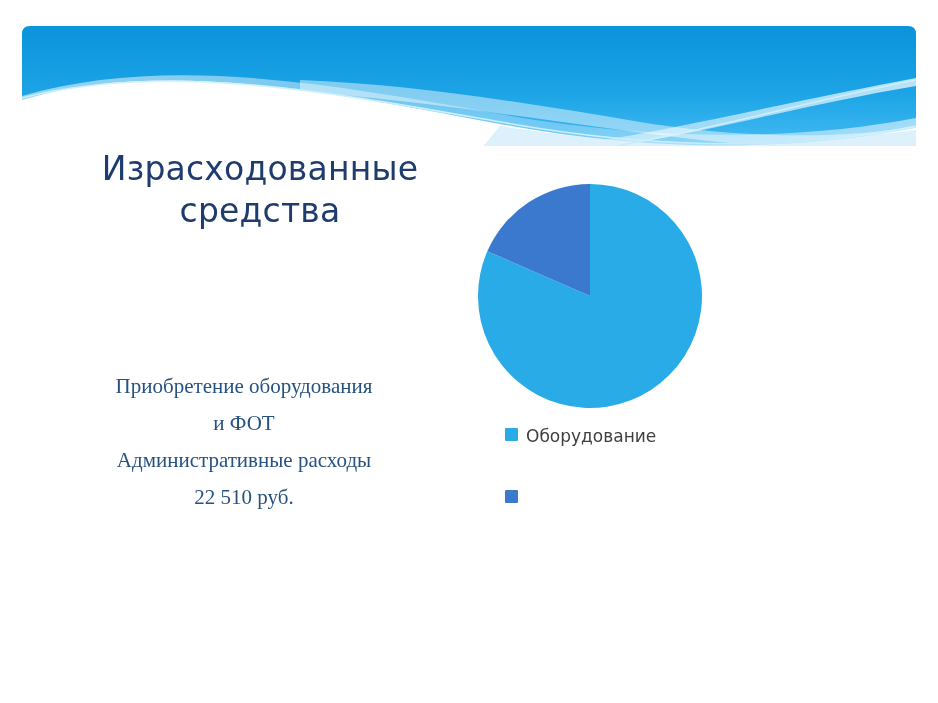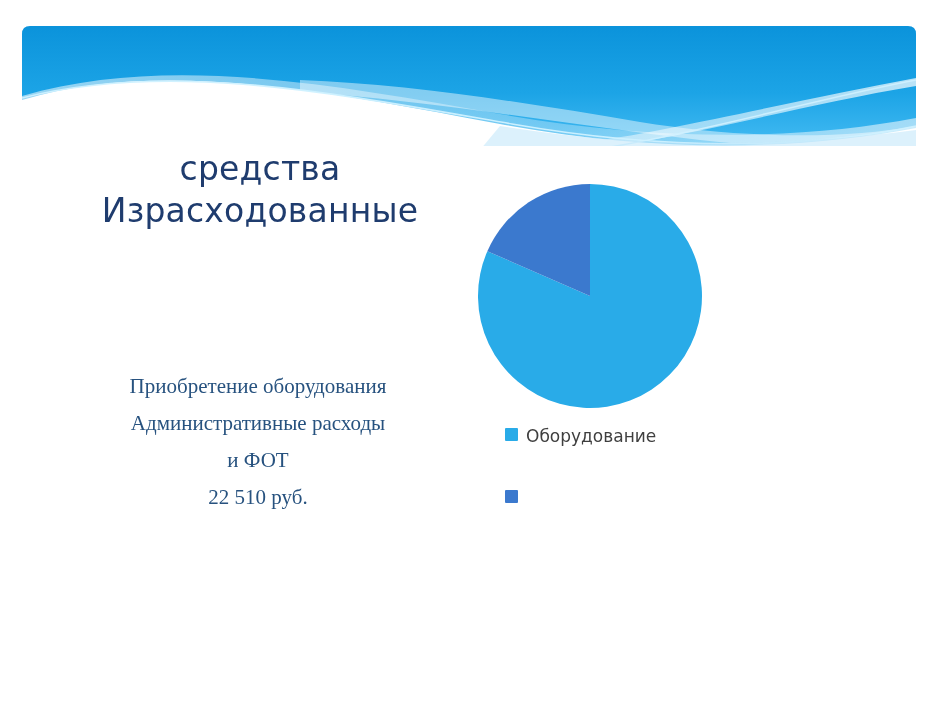--- a/index.html
+++ b/index.html
@@ -44,21 +44,21 @@
     line-height: 42px;
     font-weight: 400;
     color: #1F3C6E;
     letter-spacing: 0.2px;
     white-space: nowrap;
   }
 
   
   .body-block {
     position: absolute;
-    left: 56px;
+    left: 42px;
     top: 368px;
     width: 404px;
     text-align: center;
   }
   .body-line {
     font-family: "Liberation Serif", serif;
     font-size: 21px;
     line-height: 37px;
     color: #27527F;
     white-space: nowrap;
@@ -152,28 +152,28 @@
         <path d="M22,98 C170,60 340,94 512,124 C672,152 812,148 916,126" fill="none" stroke="#CFF1FF" stroke-width="1.6" opacity="0.95"></path>
 
         <path d="M916,80 C812,100 720,128 616,146 C536,160 452,160 370,150" fill="none" stroke="#CFF1FF" stroke-width="1.6" opacity="0.9"></path>
 
         <path d="M500,126 C620,146 760,150 916,130 L916,150 L480,150 Z" fill="#BFE6FA" opacity="0.55"></path>
       </g>
     </svg>
   </div>
 
   <div class="title-block">
+    <div class="title-line">Израсходованные</div>
     <div class="title-line">средства</div>
-    <div class="title-line">Израсходованные</div>
   </div>
 
   <div class="body-block">
     <div class="body-line">Приобретение оборудования</div>
+    <div class="body-line">и ФОТ</div>
     <div class="body-line">Административные расходы</div>
-    <div class="body-line">и ФОТ</div>
     <div class="body-line">22 510 руб.</div>
   </div>
 
   <div class="chart">
     <svg class="pie-svg" viewBox="0 0 240 240" xmlns="http://www.w3.org/2000/svg">
       <g id="pie-slices">
           <path d="M 120 120 L 120.00 8.00 A 112 112 0 1 1 17.35 75.19 Z" fill="#29ABE8"></path>
           <path d="M 120 120 L 17.35 75.19 A 112 112 0 0 1 120.00 8.00 Z" fill="#3B79CE"></path>
         </g>
     </svg>

